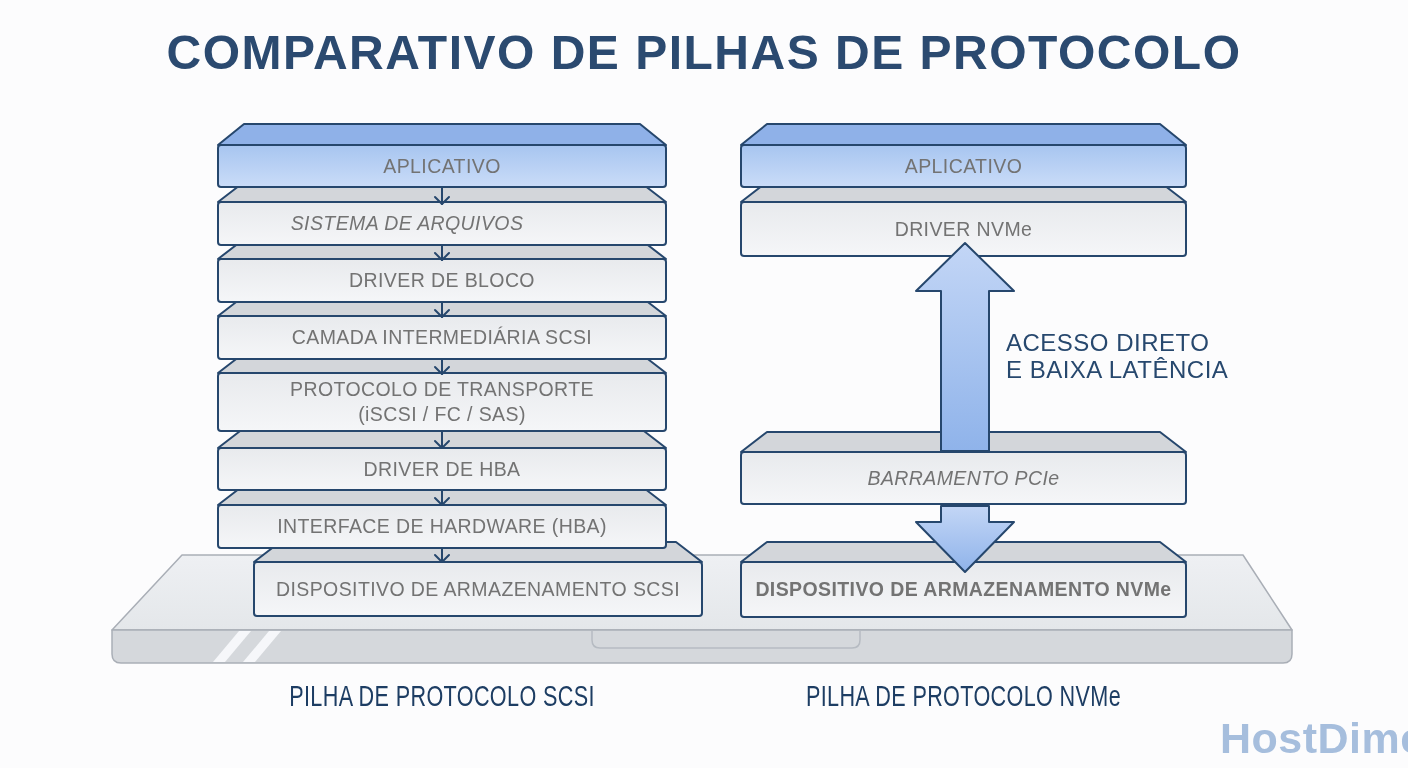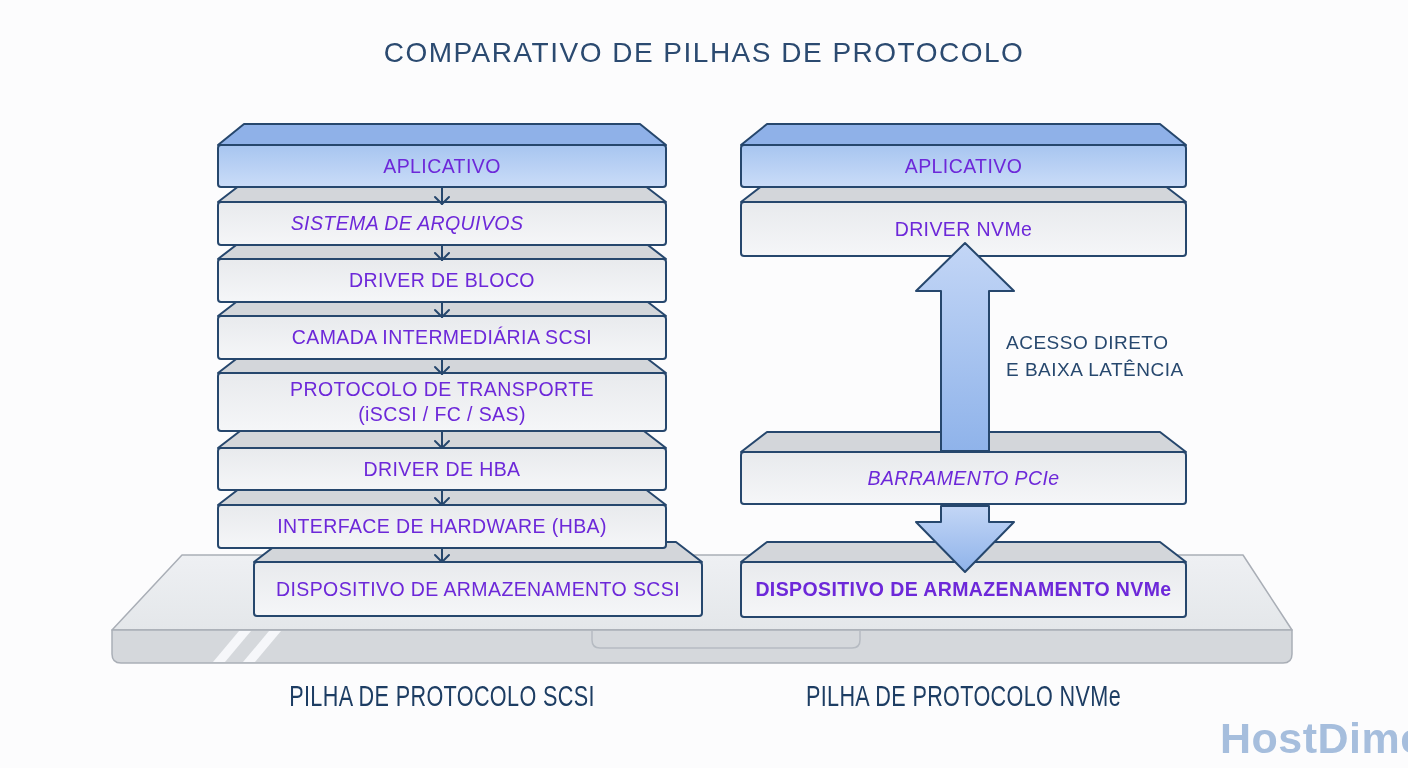--- a/index.html
+++ b/index.html
@@ -3,39 +3,39 @@
 <meta charset="utf-8">
 <style>
   html,body{margin:0;padding:0;}
   body{
     width:1408px;height:768px;position:relative;overflow:hidden;
     background:#fcfcfd;
     font-family:"Liberation Sans", sans-serif;
   }
   .title{
     position:absolute;left:0;top:30px;width:1408px;
-    text-align:center;font-size:28px;line-height:46px;font-weight:400;
+    text-align:center;font-size:48px;line-height:46px;font-weight:700;
     letter-spacing:1.5px;color:#2b4a70;
   }
   .slab{position:absolute;}
   .slab svg{position:absolute;left:0;top:0;display:block;}
   .slab-label{
     position:absolute;left:0;width:100%;
     display:flex;flex-direction:column;align-items:center;justify-content:center;
-    font-size:19.5px;letter-spacing:0.4px;color:#6d28d9;text-align:center;line-height:25px;
+    font-size:19.5px;letter-spacing:0.4px;color:#737373;text-align:center;line-height:25px;
   }
   .stack-caption{
     position:absolute;text-align:center;
     font-size:30px;font-weight:500;line-height:30px;color:#1d3d63;
     transform:scaleX(0.72);transform-origin:center;
     letter-spacing:0.5px;white-space:nowrap;
   }
   .annotation{
     position:absolute;left:1006px;top:329px;
-    font-size:19px;line-height:27px;letter-spacing:0.5px;
+    font-size:24px;line-height:27px;letter-spacing:0.5px;
     color:#27486e;font-weight:500;white-space:nowrap;
   }
   .watermark{
     position:absolute;left:1220px;top:714px;
     font-size:43px;font-weight:700;letter-spacing:0.5px;color:#a6bedd;
   }
   .overlay{position:absolute;}
   .z-base{z-index:1;}
   .z20{z-index:20;} .z30{z-index:30;}
 </style>

